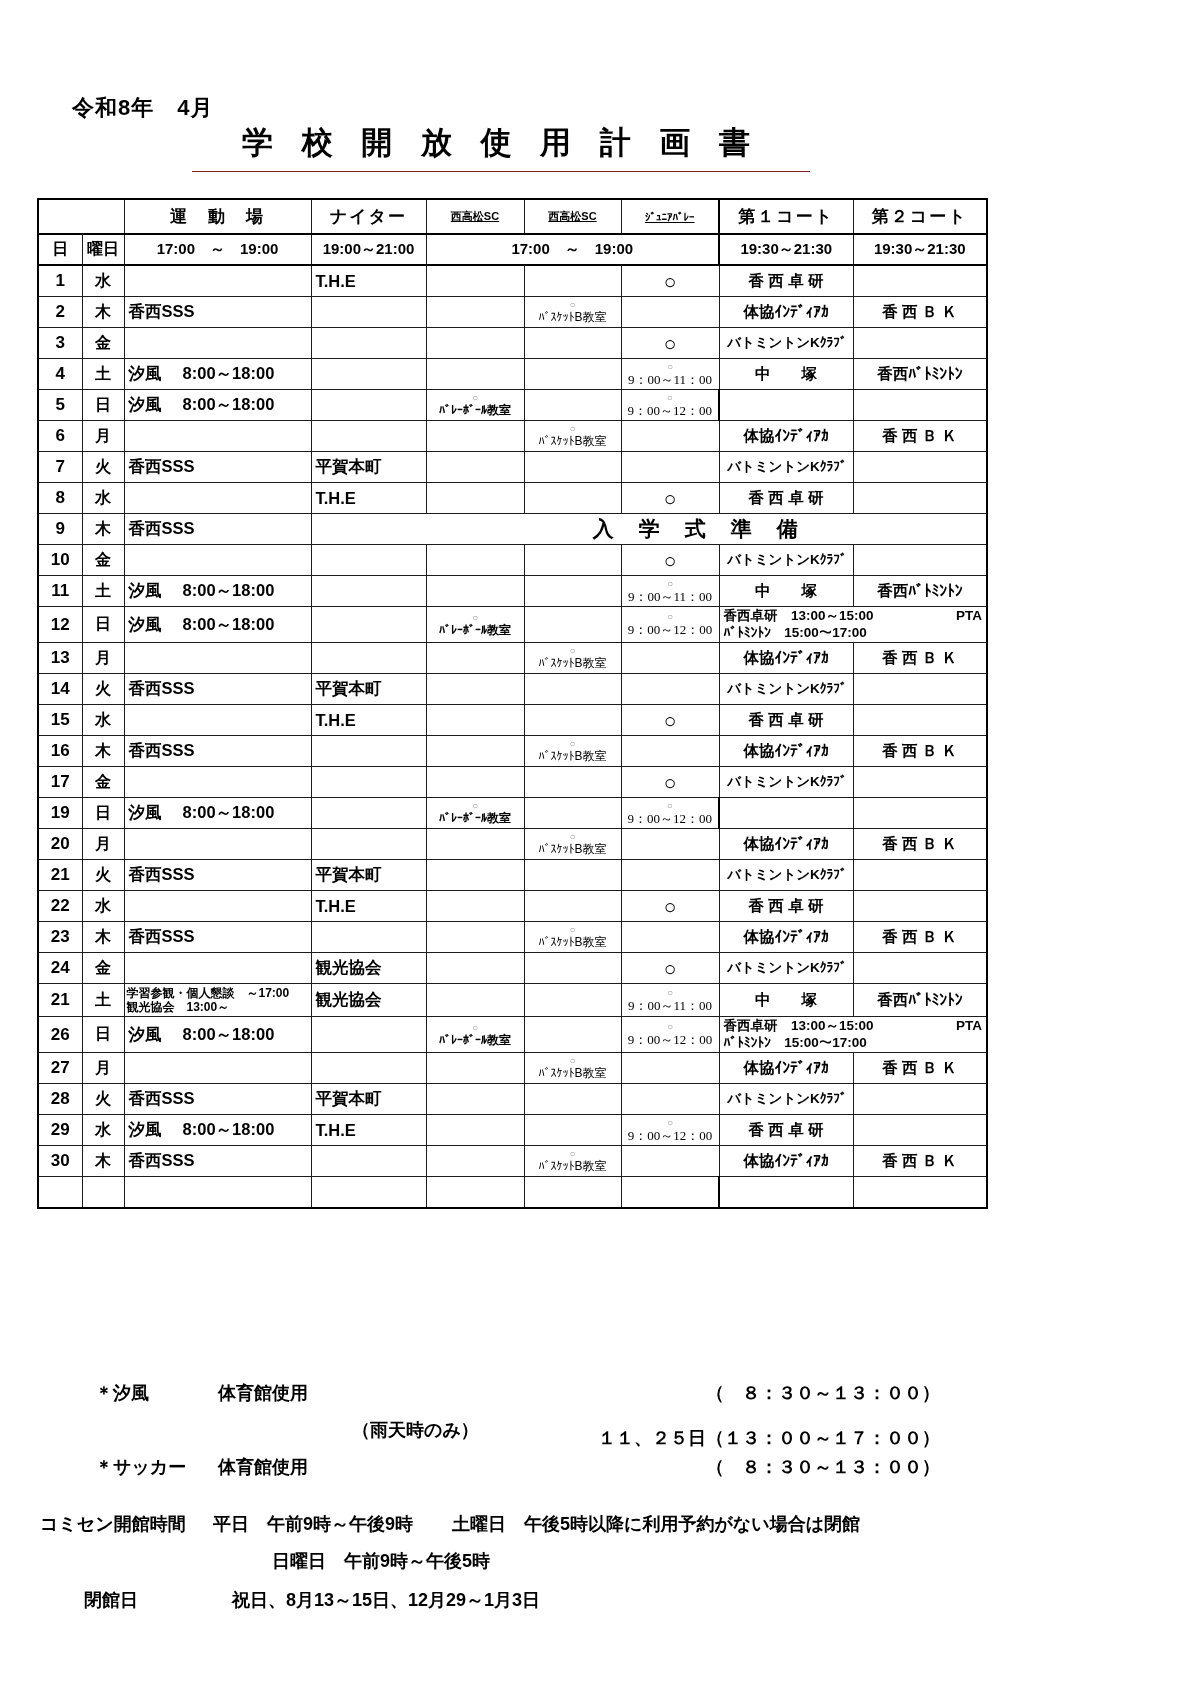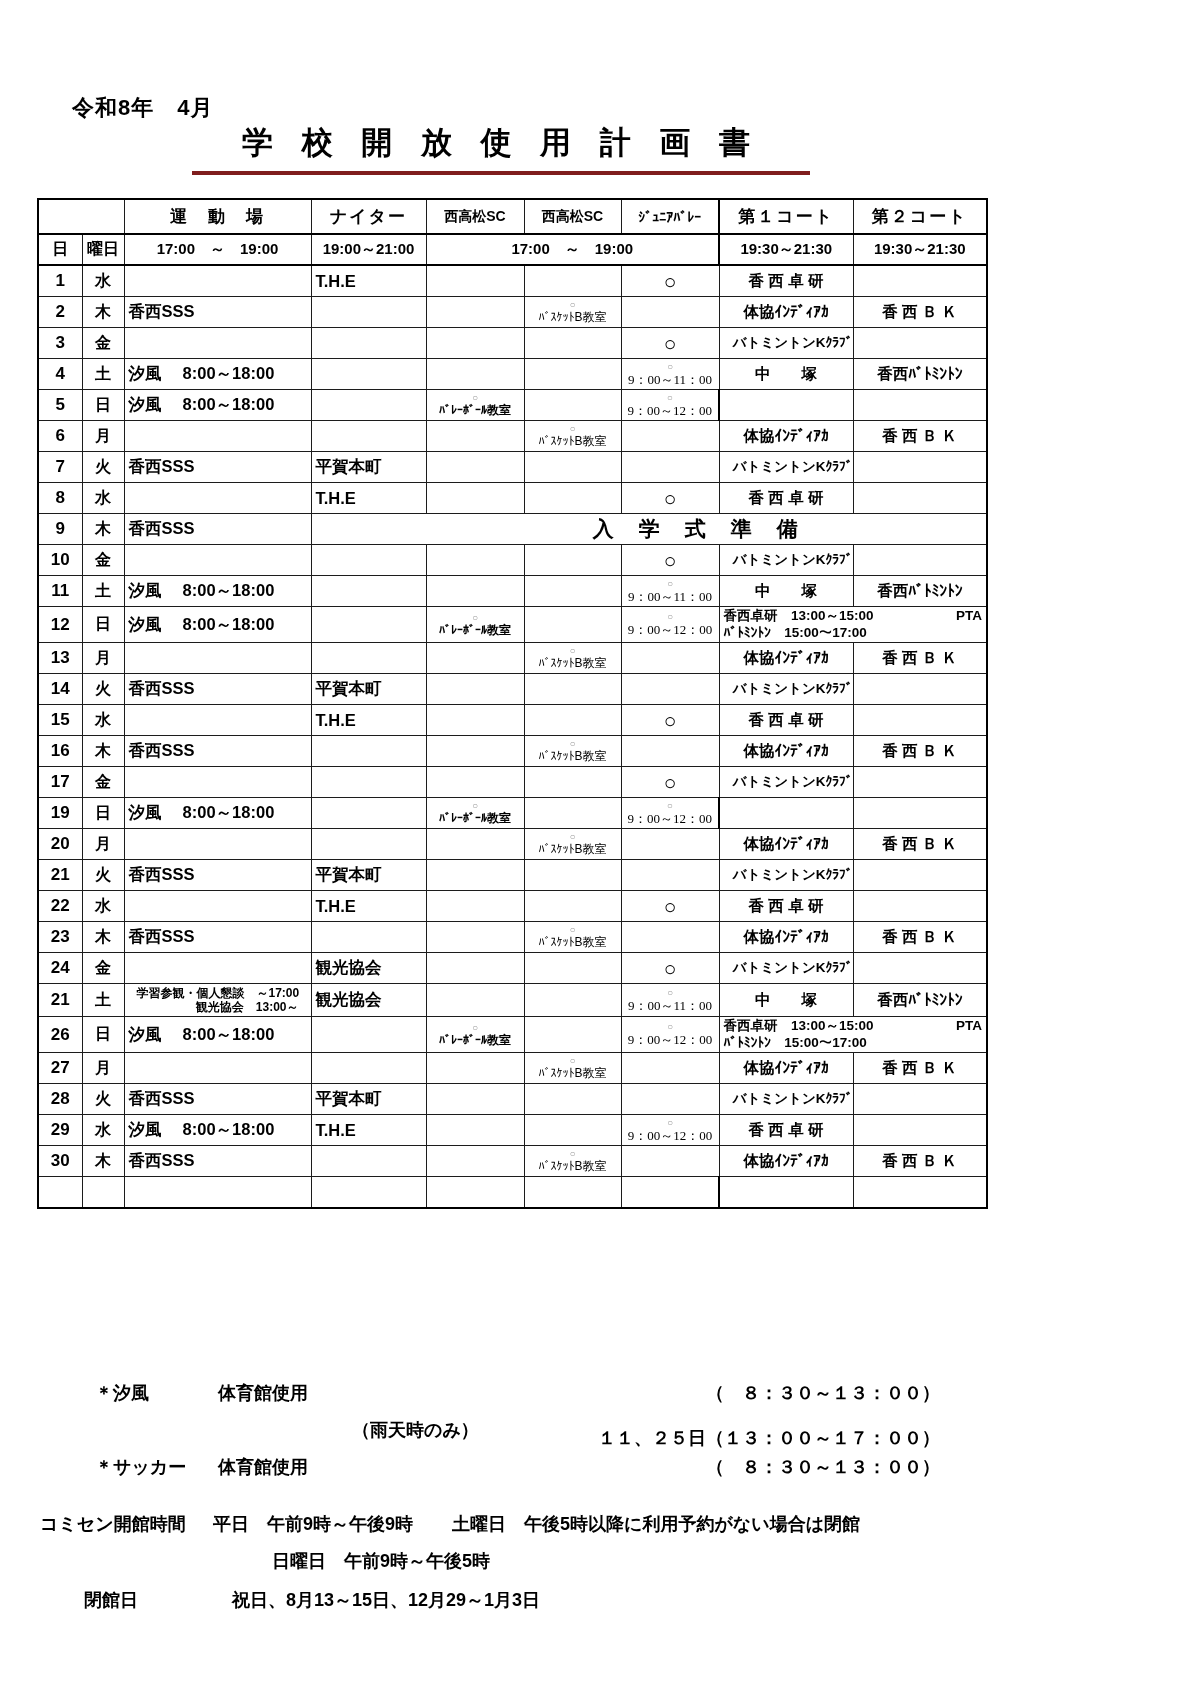--- a/index.html
+++ b/index.html
@@ -1,46 +1,46 @@
 <!DOCTYPE html>
 <html><head>
 <meta charset="utf-8">
 <style>
   html,body{margin:0;padding:0;background:#ffffff;}
   body{width:1200px;height:1696px;position:relative;color:#000;
        font-family:"Liberation Sans","DejaVu Sans",sans-serif;}
   .abs{position:absolute;}
   #era{left:72px;top:93px;font-size:22px;font-weight:bold;letter-spacing:1px;}
   #title{left:192px;top:122px;width:618px;text-align:center;font-size:31px;font-weight:bold;
-         letter-spacing:10px;border-bottom:4px solid #7f1d1d;padding-bottom:7px;}
+         letter-spacing:10px;border-bottom:1px solid #7f1d1d;padding-bottom:7px;}
   
   #tblwrap{left:37px;top:198px;}
   table{border-collapse:collapse;table-layout:fixed;width:949px;border:2.5px solid #000;}
   th,td{border:1px solid #1c1c1c;overflow:hidden;padding:0;vertical-align:middle;background:#fff;}
   thead th{border-bottom:2.5px solid #000;font-weight:bold;}
   tr.h1 th{height:33px;font-size:17px;letter-spacing:2px;}
-  tr.h1 th.sm{font-size:14px;letter-spacing:0;}
+  tr.h1 th.sm{font-size:11px;letter-spacing:0;text-decoration:underline;}
   tr.h2 th{height:29px;font-size:15px;}
   tr.h2 th.dw{font-size:16px;}
   .thickL{border-left:2.5px solid #000 !important;}
   td{height:30px;}
   td.dnum{text-align:center;font-weight:bold;font-size:17px;}
   td.wday{text-align:center;font-weight:bold;font-size:16px;}
   td.k-l{text-align:left;padding-left:4px;font-weight:bold;font-size:16.5px;white-space:nowrap;}
   td.k-c{text-align:center;font-weight:bold;font-size:15.5px;white-space:nowrap;}
-  td.k-b{text-align:right;padding-left:2px;font-weight:bold;font-size:13.5px;white-space:nowrap;}
+  td.k-b{text-align:center;padding-left:2px;font-weight:bold;font-size:13.5px;white-space:nowrap;}
   td.k-o{text-align:center;font-size:21px;font-weight:600;line-height:1;}
   .circ{display:block;font-size:10px;line-height:10px;text-align:center;color:#9a9a9a;font-weight:normal;}
   .tm{display:block;font-family:"Liberation Serif","DejaVu Serif",serif;font-size:13px;line-height:15px;
       text-align:center;font-weight:normal;white-space:nowrap;}
   .lbl{display:block;font-size:12px;line-height:14px;text-align:center;white-space:nowrap;}
   .lbl.bold{font-weight:bold;}
   td.k-two{font-weight:bold;font-size:13.5px;line-height:16.5px;text-align:left;padding:1px 4px;white-space:nowrap;}
   td.k-two .tag{float:right;font-weight:bold;padding-left:40px;}
-  td.k-two2{font-weight:bold;font-size:12px;line-height:14.5px;text-align:right;padding:1px 12px;white-space:nowrap;}
+  td.k-two2{font-weight:bold;font-size:12px;line-height:14.5px;text-align:left;padding:1px 2px;white-space:nowrap;}
   td.k-ev{font-weight:bold;font-size:21px;letter-spacing:2px;text-align:center;padding-left:95px;white-space:nowrap;}
   
   .fnote{font-size:18px;font-weight:bold;white-space:nowrap;}
 </style>
 </head>
 <body>
 
 <div class="abs" id="era">令和8年　4月</div>
 <div class="abs" id="title">学 校 開 放 使 用 計 画 書</div>
 

